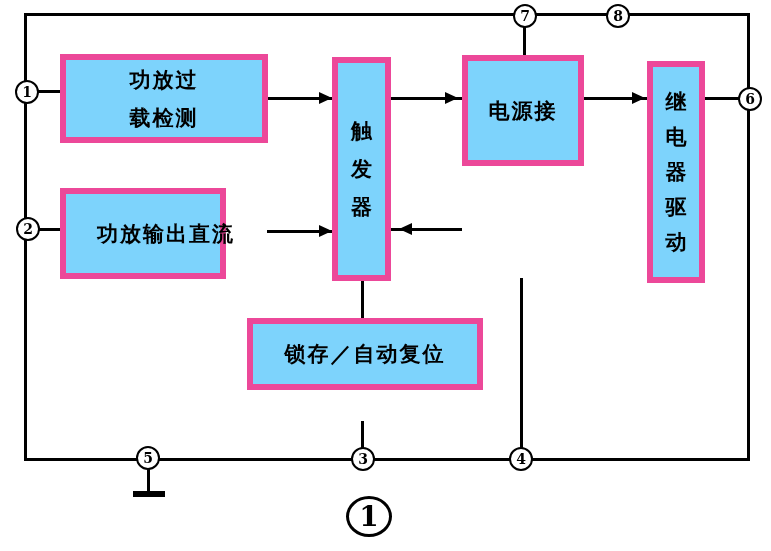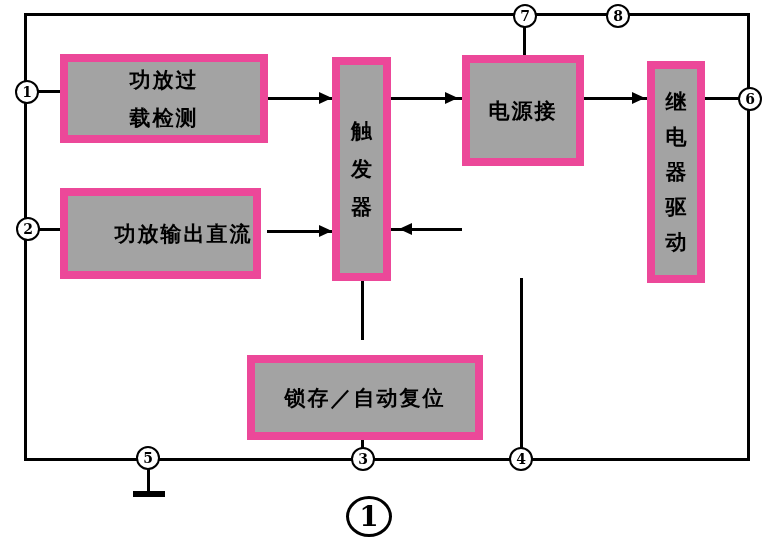--- a/index.html
+++ b/index.html
@@ -15,22 +15,22 @@
   }
   .frame {
     position: absolute;
     left: 24px; top: 13px;
     width: 726px; height: 448px;
     border: 3px solid #000;
     background: transparent;
   }
   .block {
     position: absolute;
-    border: 8px solid #ec4899;
-    background: #a3a3a3;
+    border: 6px solid #ec4899;
+    background: #7dd3fc;
     display: flex;
     flex-direction: column;
     align-items: center;
     justify-content: center;
     font-weight: bold;
     font-size: 21px;
     letter-spacing: 2px;
     text-align: center;
     z-index: 2;
   }
@@ -84,21 +84,21 @@
 
 <div class="canvas">
 
   <div class="frame"></div>
 
   <div class="block" style="left:60px; top:54px; width:208px; height:89px;">
     <span class="bline">功放过</span>
     <span class="bline">载检测</span>
   </div>
 
-  <div class="block" style="left:60px; top:188px; width:201px; height:91px;padding-left:46px;">
+  <div class="block" style="left:60px; top:188px; width:166px; height:91px;padding-left:46px;">
     <span class="bline">功放输出直流</span>
   </div>
 
   <div class="block vert" style="left:332px; top:57px; width:59px; height:224px;">
     <span class="bline">触</span>
     <span class="bline">发</span>
     <span class="bline">器</span>
   </div>
 
   <div class="block" style="left:462px; top:55px; width:122px; height:111px;">
@@ -107,21 +107,21 @@
 
 
   <div class="block vert5" style="left:647px; top:61px; width:58px; height:222px;">
     <span class="bline">继</span>
     <span class="bline">电</span>
     <span class="bline">器</span>
     <span class="bline">驱</span>
     <span class="bline">动</span>
   </div>
 
-  <div class="block" style="left:247px; top:355px; width:236px; height:85px;">
+  <div class="block" style="left:247px; top:318px; width:236px; height:72px;">
     <span class="bline">锁存／自动复位</span>
   </div>
 
   <div class="wire" style="left:38px; top:90px; width:23px; height:3px;"></div>
   <div class="wire" style="left:38px; top:228px; width:23px; height:3px;"></div>
   <div class="wire" style="left:268px; top:97px; width:64px; height:3px;"></div>
   <div class="wire" style="left:267px; top:230px; width:65px; height:3px;"></div>
   <div class="wire" style="left:391px; top:97px; width:71px; height:3px;"></div>
   <div class="wire" style="left:391px; top:228px; width:71px; height:3px;"></div>
   <div class="wire" style="left:584px; top:97px; width:63px; height:3px;"></div>

